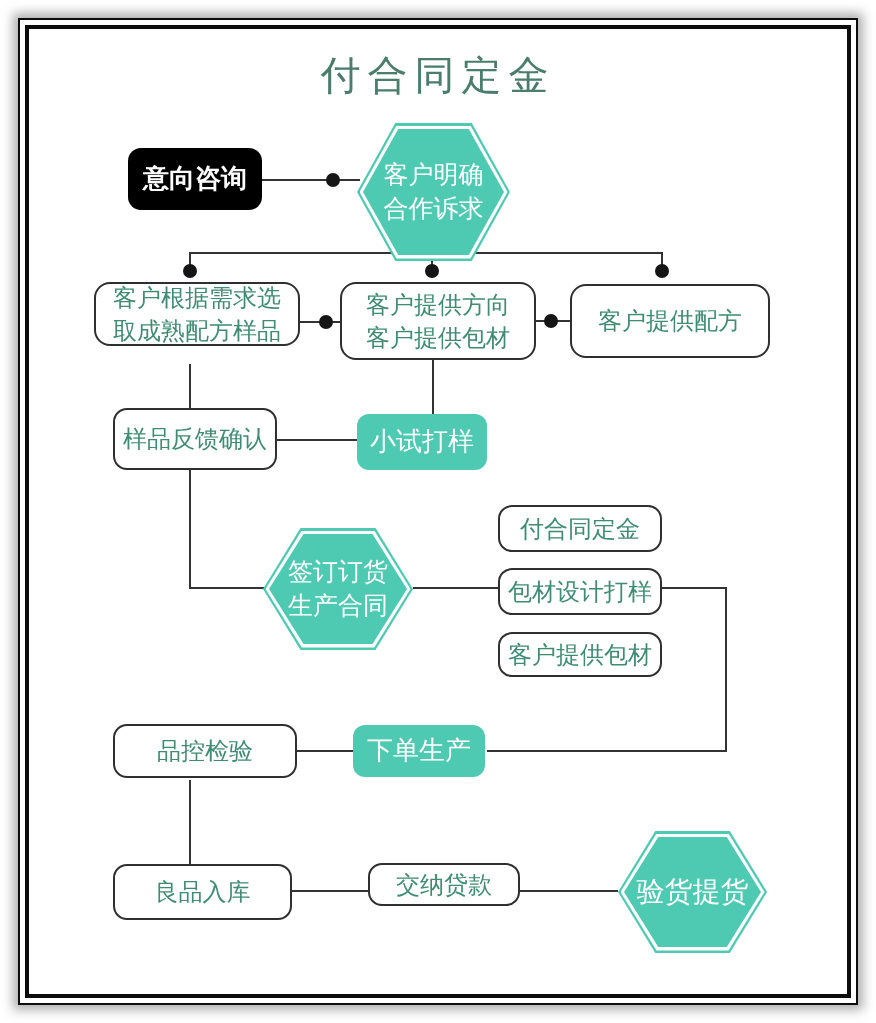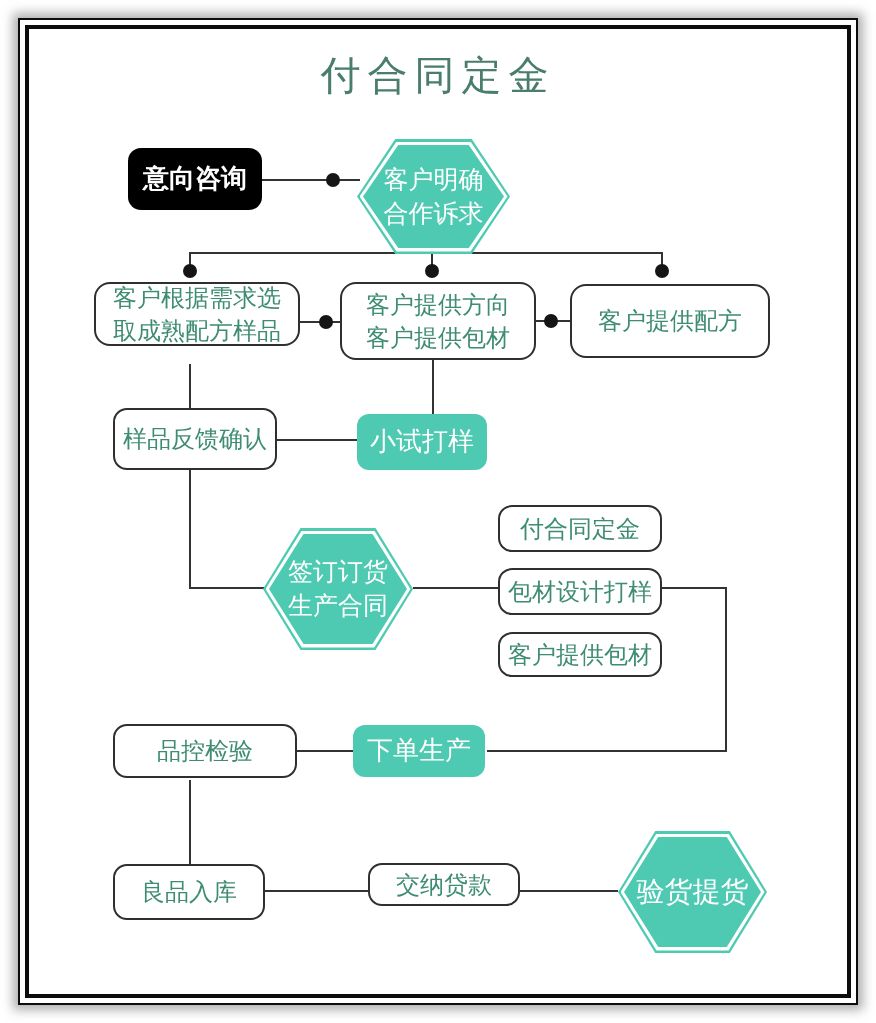--- a/index.html
+++ b/index.html
@@ -29,33 +29,33 @@
   .hex{position:absolute;z-index:2;}
   .hx{position:absolute;clip-path:polygon(25% 0,75% 0,100% 50%,75% 100%,25% 100%,0 50%);}
   .hx-ring{inset:0;background:#4ecab2;}
   .hx-gap{inset:2.5px;background:#fff;}
   .hx-fill{inset:6px;background:#4ecab2;}
   .hex-label{position:absolute;inset:0;display:flex;flex-direction:column;
              align-items:center;justify-content:center;color:#fff;font-size:25px;
              line-height:1.35;z-index:2;text-align:center;}
   
   .n-intent{left:128px;top:148px;width:134px;height:62px;}
-  .n-hex1{left:357px;top:123px;width:153px;height:115px;margin-top:16px;}
+  .n-hex1{left:357px;top:123px;width:153px;height:138px;}
   .n-boxa{left:94px;top:282px;width:206px;height:64px;}
   .n-boxb{left:340px;top:282px;width:196px;height:78px;}
   .n-boxc{left:570px;top:284px;width:200px;height:74px;}
   .n-feedback{left:113px;top:408px;width:164px;height:62px;border-radius:14px;}
   .n-trial{left:357px;top:414px;width:130px;height:56px;}
   .n-hex2{left:263px;top:528px;width:150px;height:122px;}
   .n-deposit{left:498px;top:505px;width:164px;height:47px;border-radius:14px;}
   .n-pkgdesign{left:498px;top:568px;width:164px;height:47px;border-radius:14px;}
   .n-pkgsupply{left:498px;top:632px;width:164px;height:45px;border-radius:14px;}
   .n-qc{left:113px;top:724px;width:184px;height:54px;border-radius:14px;}
   .n-production{left:353px;top:725px;width:132px;height:52px;}
-  .n-warehouse{left:113px;top:864px;width:152px;height:56px;border-radius:14px;}
+  .n-warehouse{left:113px;top:864px;width:179px;height:56px;border-radius:14px;}
   .n-payment{left:368px;top:863px;width:152px;height:43px;border-radius:14px;}
   .n-hex3{left:618px;top:831px;width:149px;height:122px;}
   .n-hex3 .hex-label{font-size:28px;}
 </style>
 </head>
 <body>
 
 <div class="stage">
   <div class="frame-outer"></div>
   <div class="frame-inner"></div>

